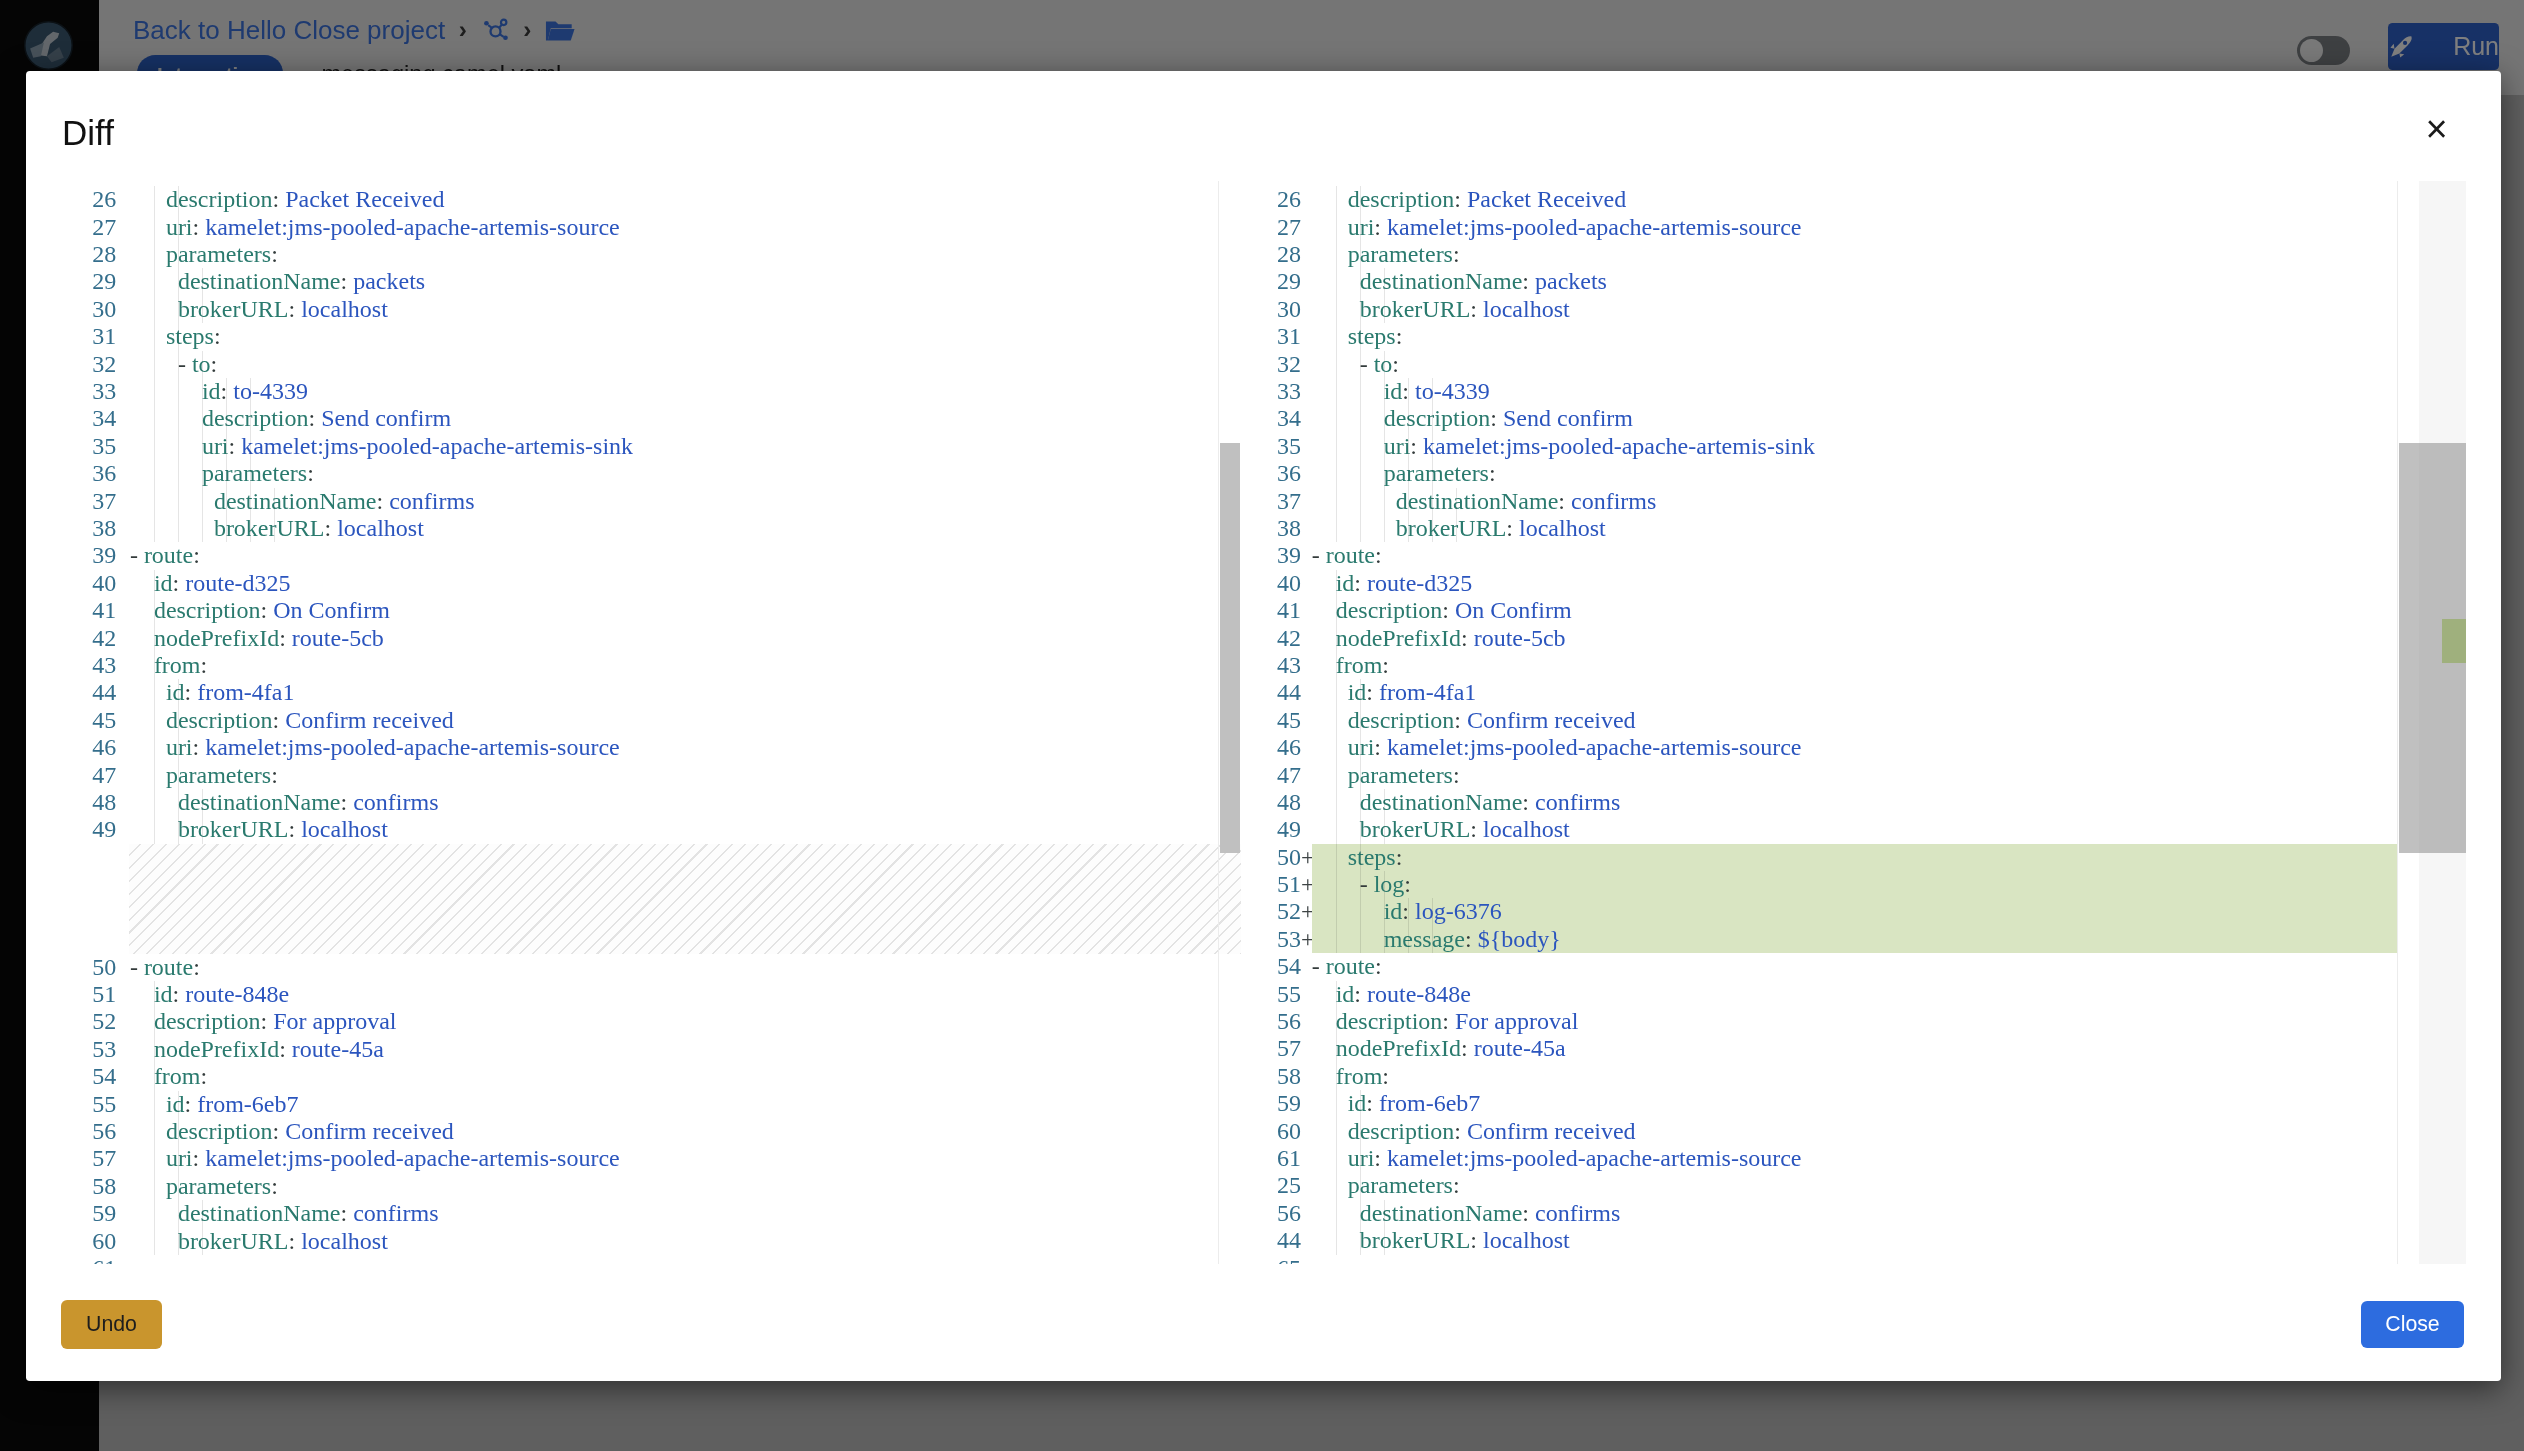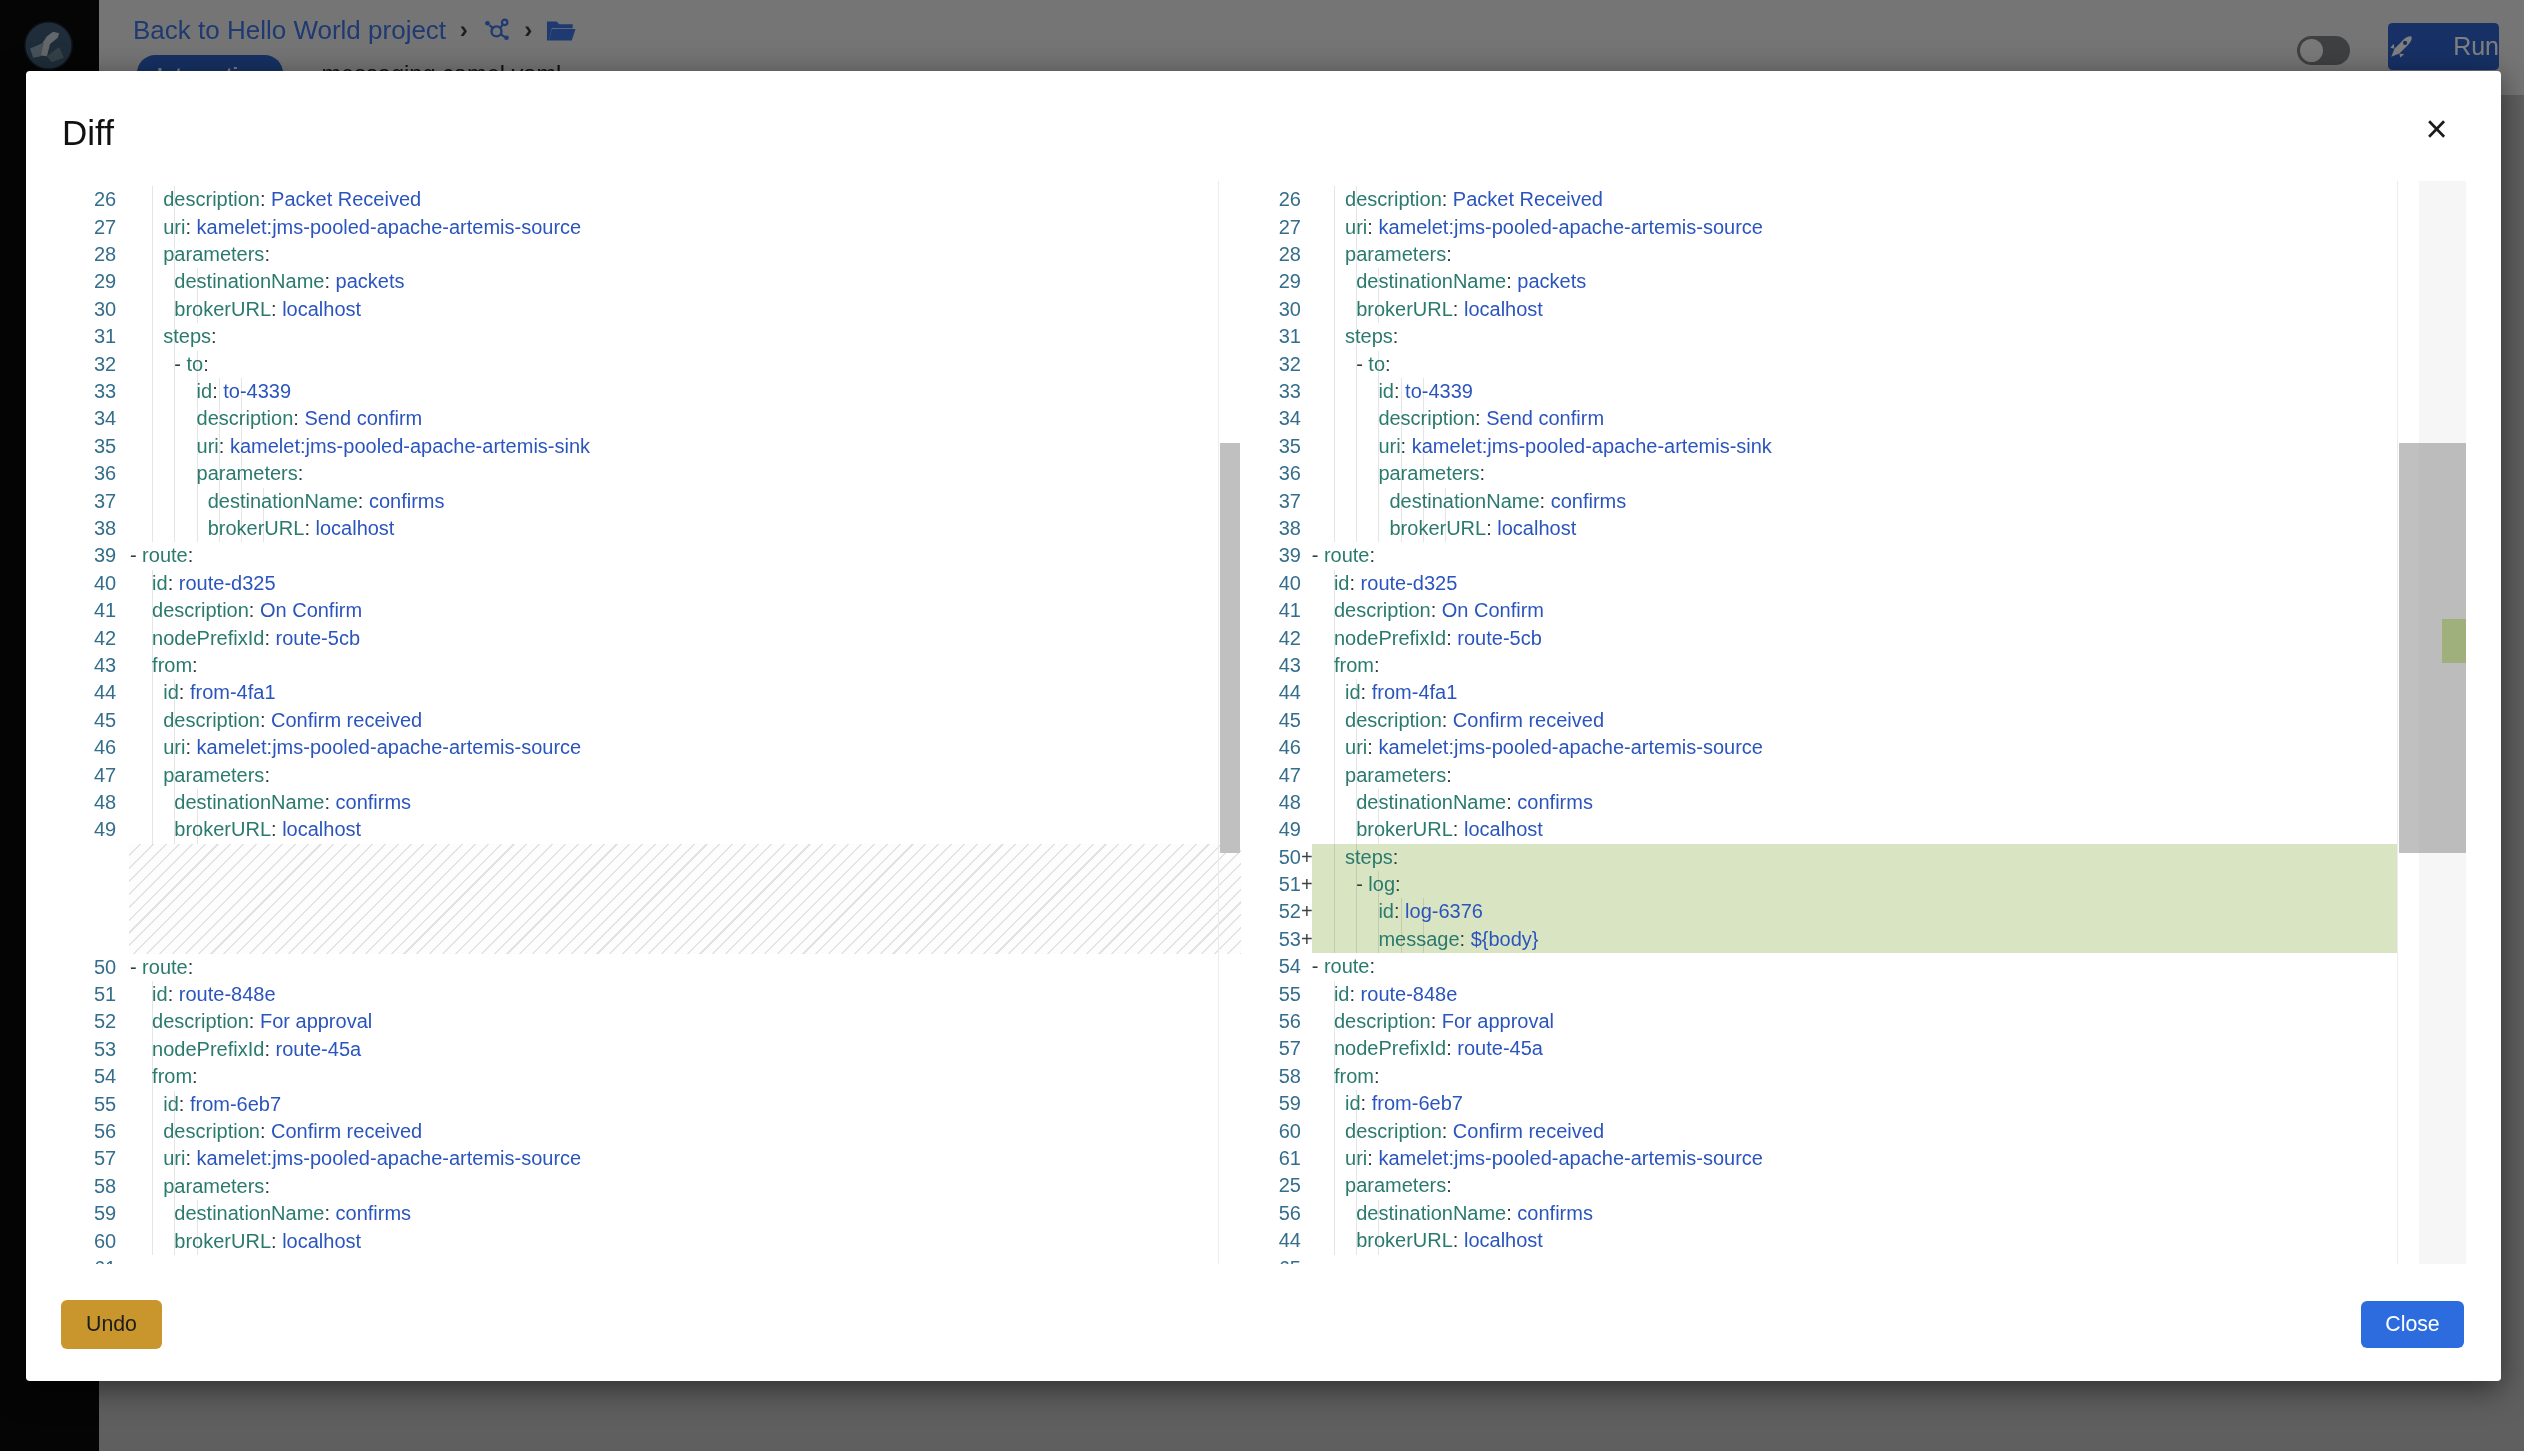--- a/index.html
+++ b/index.html
@@ -29,21 +29,21 @@
   
   #modal { position:absolute; left:26px; top:71px; width:2475px; height:1310px; background:#fff; border-radius:3.8px; box-shadow:0 7.6px 30.5px rgba(0,0,0,0.5); z-index:10; }
   #modal-title { position:absolute; left:36px; top:42px; font-size:35px; font-weight:500; color:#111; }
   #modal-close { position:absolute; right:40px; top:34px; width:49px; height:49px; border:none; background:transparent; color:#1a1a1a; font-size:38px; line-height:49px; text-align:center; cursor:pointer; }
 
   
   .panel { position:absolute; top:110px; height:1083px; }
   #panel-left  { left:35px;  width:1180px; }
   #panel-right { left:1240px; width:1199px; }
   .code { position:absolute; left:0; top:0; height:1083px; overflow:hidden; padding-top:5.3px;
-          font-family:Liberation Sans, sans-serif; font-size:20px; }
+          font-family:Liberation Serif, serif; font-size:24px; }
   #panel-left  .code { width:1180px; padding-left:12.2px; }
   #panel-right .code { width:1131px; padding-left:0; }
   .row { display:flex; height:27.4px; line-height:27.4px; white-space:pre; }
   .num { text-align:right; color:#346e8c; flex:none; }
   #panel-left  .num { width:43px; }
   #panel-right .num { width:35px; }
   .plus { flex:none; color:#3d4344; }
   #panel-left  .plus { width:13.7px; }
   #panel-right .plus { width:10.7px; }
   .content { position:relative; flex:1; }
@@ -77,21 +77,21 @@
   <div id="sidebar">
     <svg id="logo" viewBox="0 0 64 64">
       <circle cx="32" cy="32" r="31" fill="#3d5a73" stroke="#17222b" stroke-width="2"></circle>
       <path d="M14 44 L30 20 L38 14 L46 16 L44 22 L34 30 L30 46 Z" fill="#c6cfd6"></path>
       <path d="M8 36 L26 28 L22 46 L12 48 Z" fill="#8fa3b3"></path>
       <path d="M30 46 L46 34 L52 48 L36 54 Z" fill="#6b8093"></path>
     </svg>
   </div>
   <div id="masthead">
     <div id="breadcrumb">
-      <a href="#" class="crumb-link">Back to Hello World project</a>
+      <a href="#" class="crumb-link">Back to Hello Close project</a>
       <span class="crumb-sep">›</span>
       <span class="crumb-ico">
         <svg width="29" height="29" viewBox="0 0 32 32">
           <circle cx="16" cy="17" r="5.5" fill="none" stroke="#3c74e0" stroke-width="2.6"></circle>
           <circle cx="25" cy="7" r="3" fill="none" stroke="#3c74e0" stroke-width="2.4"></circle>
           <circle cx="6" cy="8" r="2.6" fill="#3c74e0"></circle>
           <circle cx="27" cy="24" r="2.6" fill="#3c74e0"></circle>
           <line x1="12" y1="13" x2="8" y2="10" stroke="#3c74e0" stroke-width="2.4"></line>
           <line x1="20" y1="13" x2="23" y2="9.5" stroke="#3c74e0" stroke-width="2.4"></line>
           <line x1="20.5" y1="20" x2="25" y2="23" stroke="#3c74e0" stroke-width="2.4"></line>

